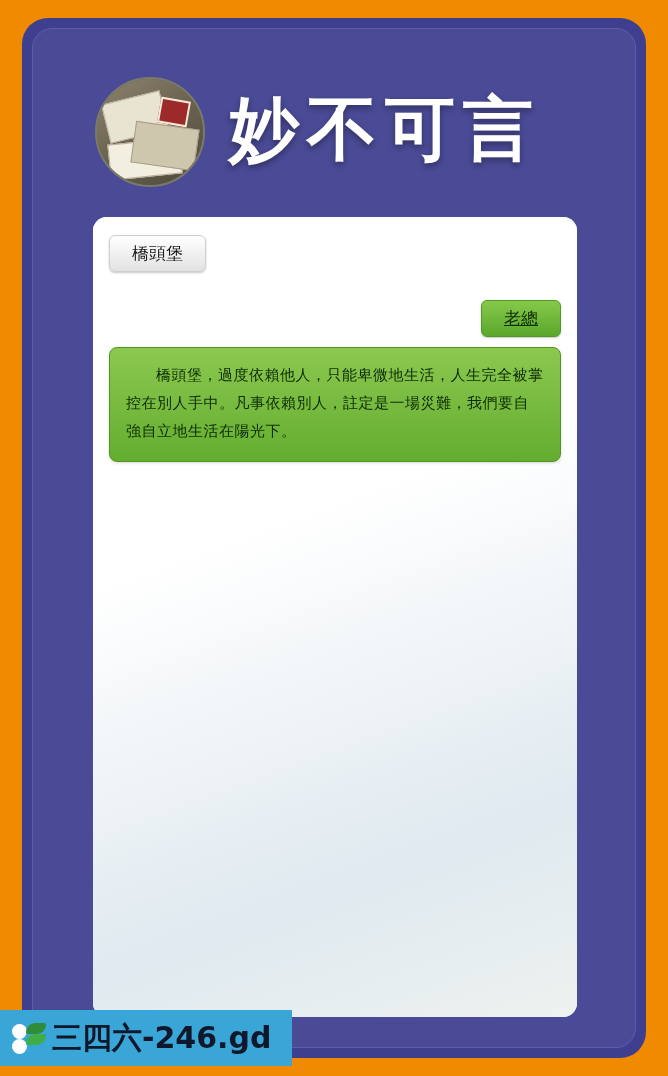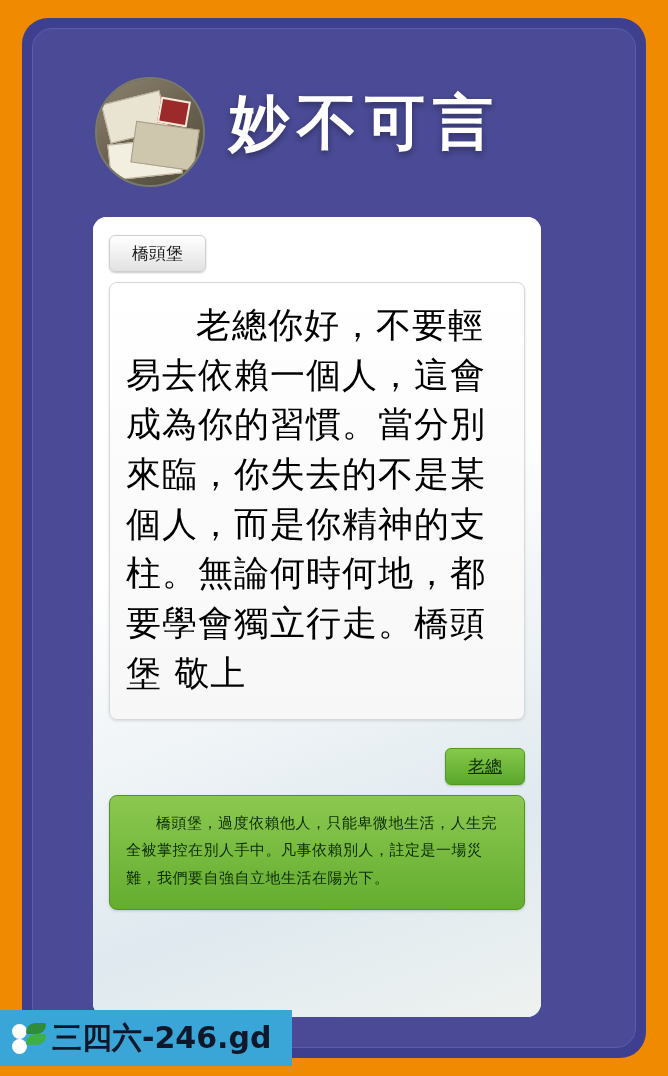--- a/index.html
+++ b/index.html
@@ -85,33 +85,33 @@
   .logo .stamp {
     position: absolute; left: 62px; top: 20px; width: 26px; height: 22px;
     background: #9c2a2a; transform: rotate(10deg);
     border: 2px solid #f1ead8;
   }
   .title {
     position: absolute;
     left: 196px;
     top: 54px;
     font-family: "DejaVu Sans", sans-serif;
-    font-size: 60px;
+    font-size: 70px;
     font-weight: bold;
     color: #ffffff;
     letter-spacing: 8px;
     text-shadow: 0 3px 6px rgba(0,0,0,0.35);
     white-space: nowrap;
   }
   
   .panel {
     position: absolute;
     left: 60px;
     top: 188px;
-    width: 448px;
+    width: 484px;
     height: 800px;
     background: #ffffff;
     border-radius: 14px;
     box-sizing: border-box;
     overflow: hidden;
   }
   .panel-bg {
     position: absolute; inset: 0;
     background: linear-gradient(160deg, #ffffff 0%, #ffffff 38%, #eef3f6 60%, #dfe9ef 78%, #eef2f0 100%);
   }
@@ -236,21 +236,20 @@
       </div>
 
       <div class="panel">
         <div class="panel-bg"></div>
         <div class="panel-pad">
 
           <div>
             <span class="tag tag-left">橋頭堡</span>
           </div>
 
-          <div class="bubble bubble-in">老總你好，不要輕易去依賴一個人，這會成為你的習慣。當分別來臨，你失去的不是某個人，而是你精神的支柱。無論何時何地，都要學會獨立行走。橋頭堡 敬上</div>
 
           <div class="row-right">
             <span class="tag tag-right">老總</span>
           </div>
 
           <div class="bubble bubble-out">橋頭堡，過度依賴他人，只能卑微地生活，人生完全被掌控在別人手中。凡事依賴別人，註定是一場災難，我們要自強自立地生活在陽光下。</div>
 
         </div>
       </div>
 

